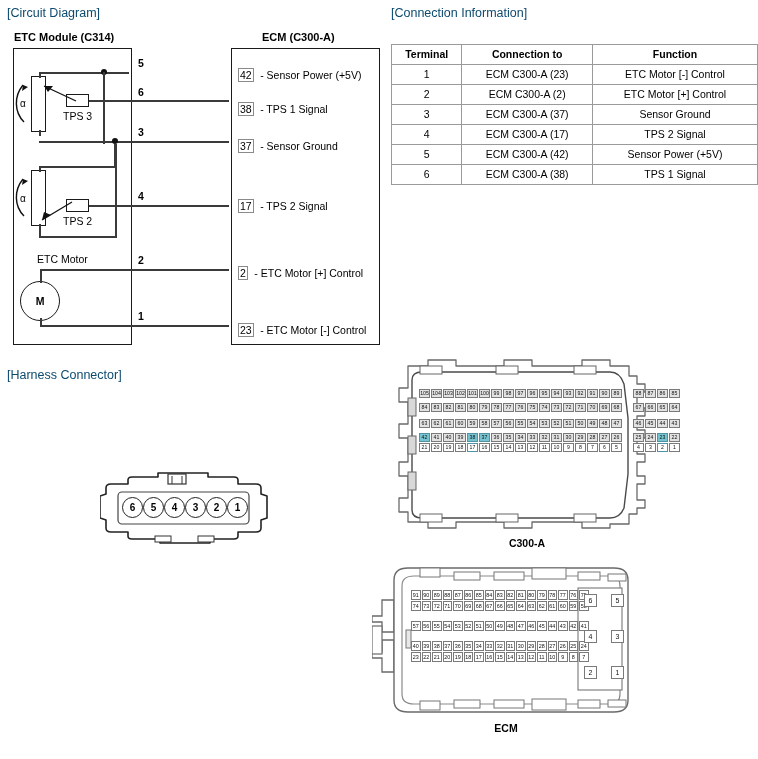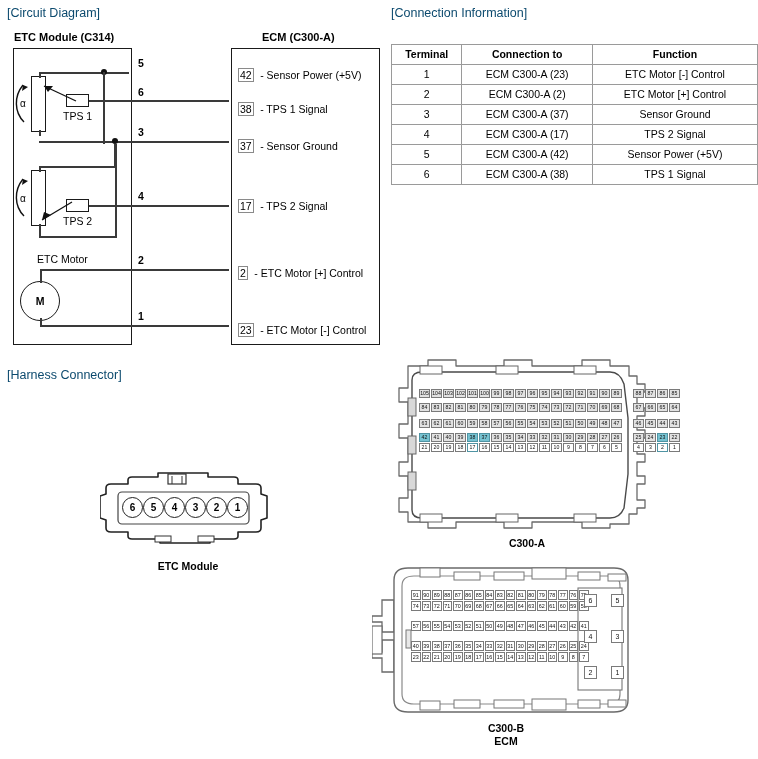--- a/index.html
+++ b/index.html
@@ -83,21 +83,21 @@
   <div class="res" style="left:66px;top:94px;width:23px;height:13px;"></div>
   <div class="alpha" style="left:20px;top:98px;">α</div>
   <svg style="position:absolute;left:10px;top:78px;" width="30" height="48">
     <path d="M14 44 C 4 34, 4 18, 13 7" stroke="#111" stroke-width="1.4" fill="none"></path>
     <path d="M13 7 l 5 2 l -6 4 z" fill="#111"></path>
   </svg>
   <svg style="position:absolute;left:36px;top:82px;" width="44" height="22">
     <line x1="40" y1="19" x2="8" y2="4" stroke="#111" stroke-width="1.3"></line>
     <path d="M8 4 l 9 0 l -5 6 z" fill="#111"></path>
   </svg>
-  <div class="lbl" style="left:63px;top:110px;">TPS 1</div>
+  <div class="lbl" style="left:63px;top:110px;">TPS 3</div>
 
   <div class="wire h" style="left:39px;top:72px;width:90px;"></div>
   <div class="wire v" style="left:39px;top:72px;height:6px;"></div>
   <div class="wire h" style="left:89px;top:100px;width:140px;"></div>
   <div class="wire v" style="left:39px;top:130px;height:6px;"></div>
   <div class="wire h" style="left:39px;top:141px;width:190px;"></div>
   <div class="node" style="left:101px;top:69px;"></div>
   <div class="node" style="left:112px;top:138px;"></div>
   <div class="wire v" style="left:103px;top:72px;height:72px;"></div>
 
@@ -217,21 +217,20 @@
     <rect x="98" y="64" width="16" height="6" fill="#fff" stroke="#333" stroke-width="1"></rect>
   </svg>
   <div class="pincircle" style="left:22px;top:25px;">6</div>
   <div class="pincircle" style="left:43px;top:25px;">5</div>
   <div class="pincircle" style="left:64px;top:25px;">4</div>
   <div class="pincircle" style="left:85px;top:25px;">3</div>
   <div class="pincircle" style="left:106px;top:25px;">2</div>
   <div class="pincircle" style="left:127px;top:25px;">1</div>
 </div>
 <div class="conn-caption" style="left:88px;top:560px;">
-  <div>ETC Module</div>
 </div>
 
 <div id="c300a">
   <svg width="262" height="172" style="position:absolute;left:0;top:0;">
     <path d="M12,18 L12,8 L32,8 L32,2 L60,2 L60,8 L108,8 L108,2 L136,2 L136,8 L186,8 L186,2 L214,2 L214,8 L233,8 L233,18
              L241,18 L241,26 L249,26 L249,34 L241,34 L241,50 L249,50 L249,58 L241,58 L241,72
              L249,72 L249,80 L241,80 L241,96 L249,96 L249,104 L241,104 L241,118 L249,118 L249,126 L241,126 L241,142 L249,142
              L249,150 L241,150 L241,156 L233,156 L233,166 L214,166 L214,170 L186,170 L186,164 L136,164 L136,170 L108,170 L108,164
              L60,164 L60,170 L32,170 L32,164 L12,164 L12,154 L3,154 L3,140 L12,140 L12,118 L3,118 L3,104 L12,104
              L12,80 L3,80 L3,66 L12,66 L12,44 L3,44 L3,30 L12,30 Z" fill="#ffffff" stroke="#6a6a6a" stroke-width="1.3" stroke-linejoin="round"></path>
@@ -501,15 +500,14 @@
         <div class="cell wht" style="width: 13px; height: 13px; font-size: 7px;">4</div>
         <div class="cell wht" style="width: 13px; height: 13px; font-size: 7px;">3</div>
       </div>
       <div class="cellrow" style="gap: 14px; margin-top: 23px;">
         <div class="cell wht" style="width: 13px; height: 13px; font-size: 7px;">2</div>
         <div class="cell wht" style="width: 13px; height: 13px; font-size: 7px;">1</div>
       </div>
     </div>
 </div>
 <div class="conn-caption" style="left:406px;top:722px;">
-  <div>C300-B</div>
   <div>ECM</div>
 </div>
 
 </body></html>

